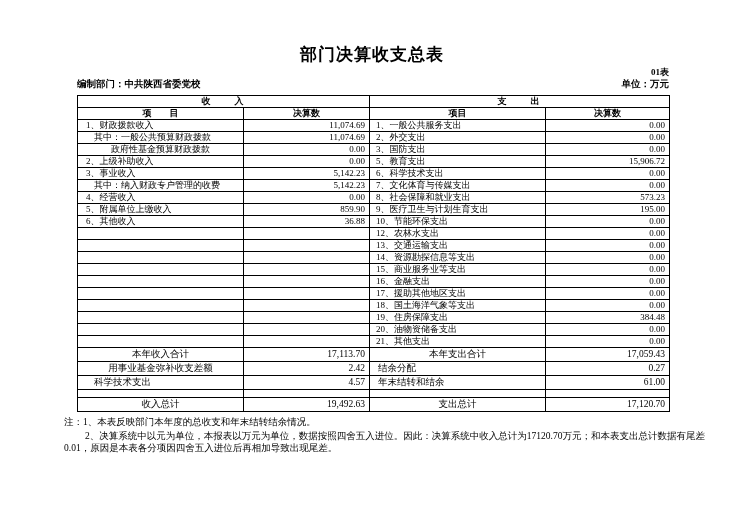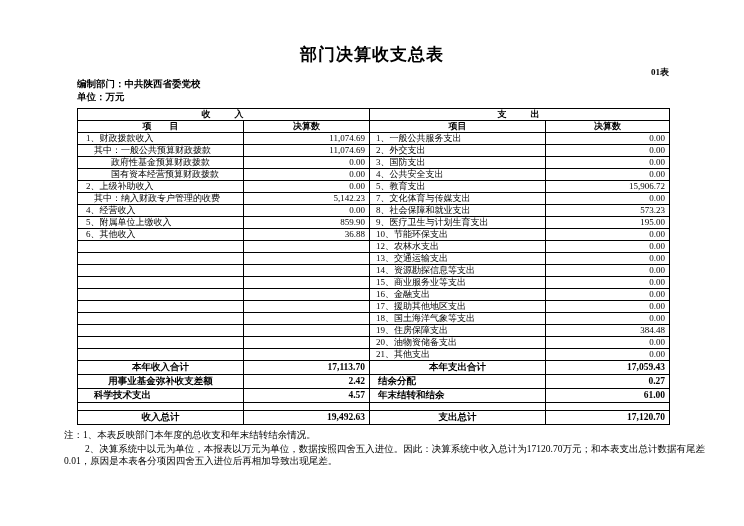--- a/index.html
+++ b/index.html
@@ -7,33 +7,33 @@
     width:744px;height:526px;overflow:hidden;position:relative;
     font-family:"Liberation Serif","DejaVu Serif",serif;color:#000;
     -webkit-font-smoothing:antialiased;
   }
   .page-title{
     margin-top:45px;text-align:center;font-size:17px;font-weight:bold;
     letter-spacing:1px;line-height:20px;
   }
   .content{width:592px;margin:0 auto 0 77px;}
   .table-no{ text-align:right;font-size:9px;font-weight:bold;line-height:11px;margin-top:2px;}
-  .meta-line{display:flex;justify-content:space-between;font-size:9.5px;font-weight:bold;line-height:13px;flex-direction:column;}
+  .meta-line{display:flex;justify-content:space-between;font-size:9.5px;font-weight:bold;line-height:13px;}
   table.main{
     border-collapse:collapse;table-layout:fixed;width:592px;margin-top:4px;
   }
   table.main td{
     border:1px solid #000;font-size:9px;line-height:11px;height:11px;
     padding:0 4px;white-space:nowrap;overflow:hidden;
   }
   td.section-head{height:18px;line-height:18px;font-size:11px;font-weight:bold;text-align:center;letter-spacing:2px;}
   td.col-head{height:18px;line-height:18px;font-size:10px;font-weight:bold;text-align:center;}
   td.item{text-align:left;}
   td.val{text-align:right;}
-  tr.summary td{height:13px;line-height:13px;font-size:9.5px;font-weight:bold;}
+  tr.summary td{height:13px;line-height:13px;font-size:9.5px;font-weight:normal;}
   tr.spacer td{height:7px;line-height:7px;}
   .notes{
     margin:4px 0 0 64px;width:648px;font-size:9.5px;line-height:12.5px;
   }
   .notes p{margin:0 0 1px 0;}
   .notes p.hang{text-indent:21px;}
 </style>
 </head>
 <body>
 
@@ -78,30 +78,30 @@
           <td class="item" style="padding-left: 6px;">2、外交支出</td>
           <td class="val">0.00</td>
         </tr>
         <tr>
           <td class="item" style="padding-left: 33px;">政府性基金预算财政拨款</td>
           <td class="val">0.00</td>
           <td class="item" style="padding-left: 6px;">3、国防支出</td>
           <td class="val">0.00</td>
         </tr>
         <tr>
-          <td class="item" style="padding-left: 33px;">国有资本经营预算财政拨款</td>
-          <td class="val">0.00</td>
-          <td class="item" style="padding-left: 6px;">4、公共安全支出</td>
-          <td class="val">0.00</td>
-        </tr>
-        <tr>
           <td class="item" style="padding-left: 8px;">2、上级补助收入</td>
           <td class="val">0.00</td>
           <td class="item" style="padding-left: 6px;">5、教育支出</td>
           <td class="val">15,906.72</td>
+        </tr>
+        <tr>
+          <td class="item" style="padding-left: 8px;">3、事业收入</td>
+          <td class="val">5,142.23</td>
+          <td class="item" style="padding-left: 6px;">6、科学技术支出</td>
+          <td class="val">0.00</td>
         </tr>
         <tr>
           <td class="item" style="padding-left: 16px;">其中：纳入财政专户管理的收费</td>
           <td class="val">5,142.23</td>
           <td class="item" style="padding-left: 6px;">7、文化体育与传媒支出</td>
           <td class="val">0.00</td>
         </tr>
         <tr>
           <td class="item" style="padding-left: 8px;">4、经营收入</td>
           <td class="val">0.00</td>

